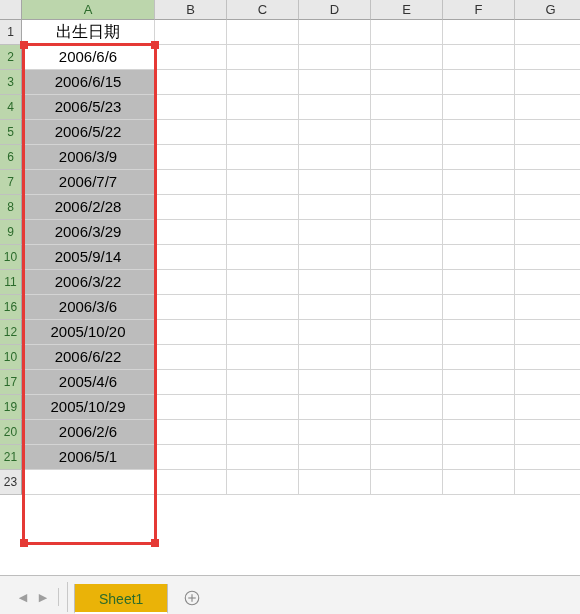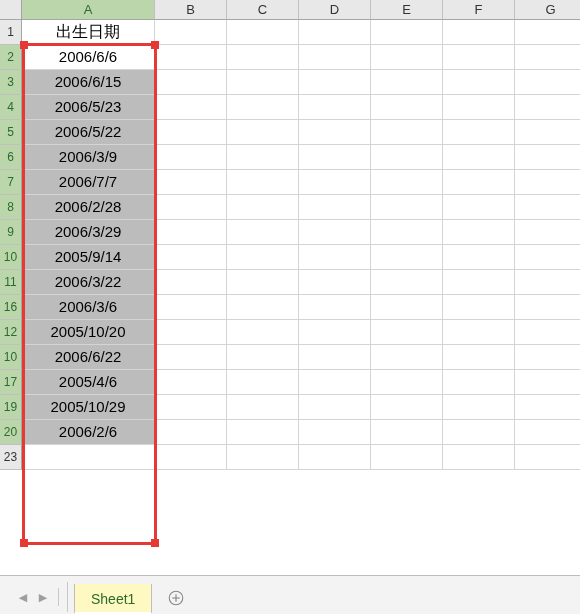--- a/index.html
+++ b/index.html
@@ -163,23 +163,23 @@
     font-size: 11px;
   }
   .sep {
     width: 1px;
     height: 18px;
     background: #c8c8c8;
     margin-left: 4px;
   }
   .tab {
     height: 30px;
-    padding: 0 16px;
+    padding: 0 24px;
     line-height: 30px;
-    background: #fef9c3;
+    background: #eab308;
     border: 1px solid #bdbdbd;
     border-top: none;
     margin-left: 6px;
     margin-top: 8px;
     font-size: 14px;
     color: #2b6b2b;
     border-bottom: 2px solid #fff;
   }
   .add-sheet {
     width: 28px; height: 28px;
@@ -365,20 +365,30 @@
         <div class="cell colO"></div>
         <div class="cell colO"></div>
         <div class="cell colO"></div>
         <div class="cell colO"></div>
         <div class="cell colO"></div>
         <div class="cell colO"></div>
       </div>
       <div class="row">
         <div class="row-header sel">20</div>
         <div class="cell colA selected">2006/2/6</div>
+        <div class="cell colO"></div>
+        <div class="cell colO"></div>
+        <div class="cell colO"></div>
+        <div class="cell colO"></div>
+        <div class="cell colO"></div>
+        <div class="cell colO"></div>
+      </div>
+      <div class="row">
+        <div class="row-header sel">21</div>
+        <div class="cell colA selected">2006/5/1</div>
         <div class="cell colO"></div>
         <div class="cell colO"></div>
         <div class="cell colO"></div>
         <div class="cell colO"></div>
         <div class="cell colO"></div>
         <div class="cell colO"></div>
       </div>
       <div class="row">
         <div class="row-header">23</div>
         <div class="cell colA"></div>

